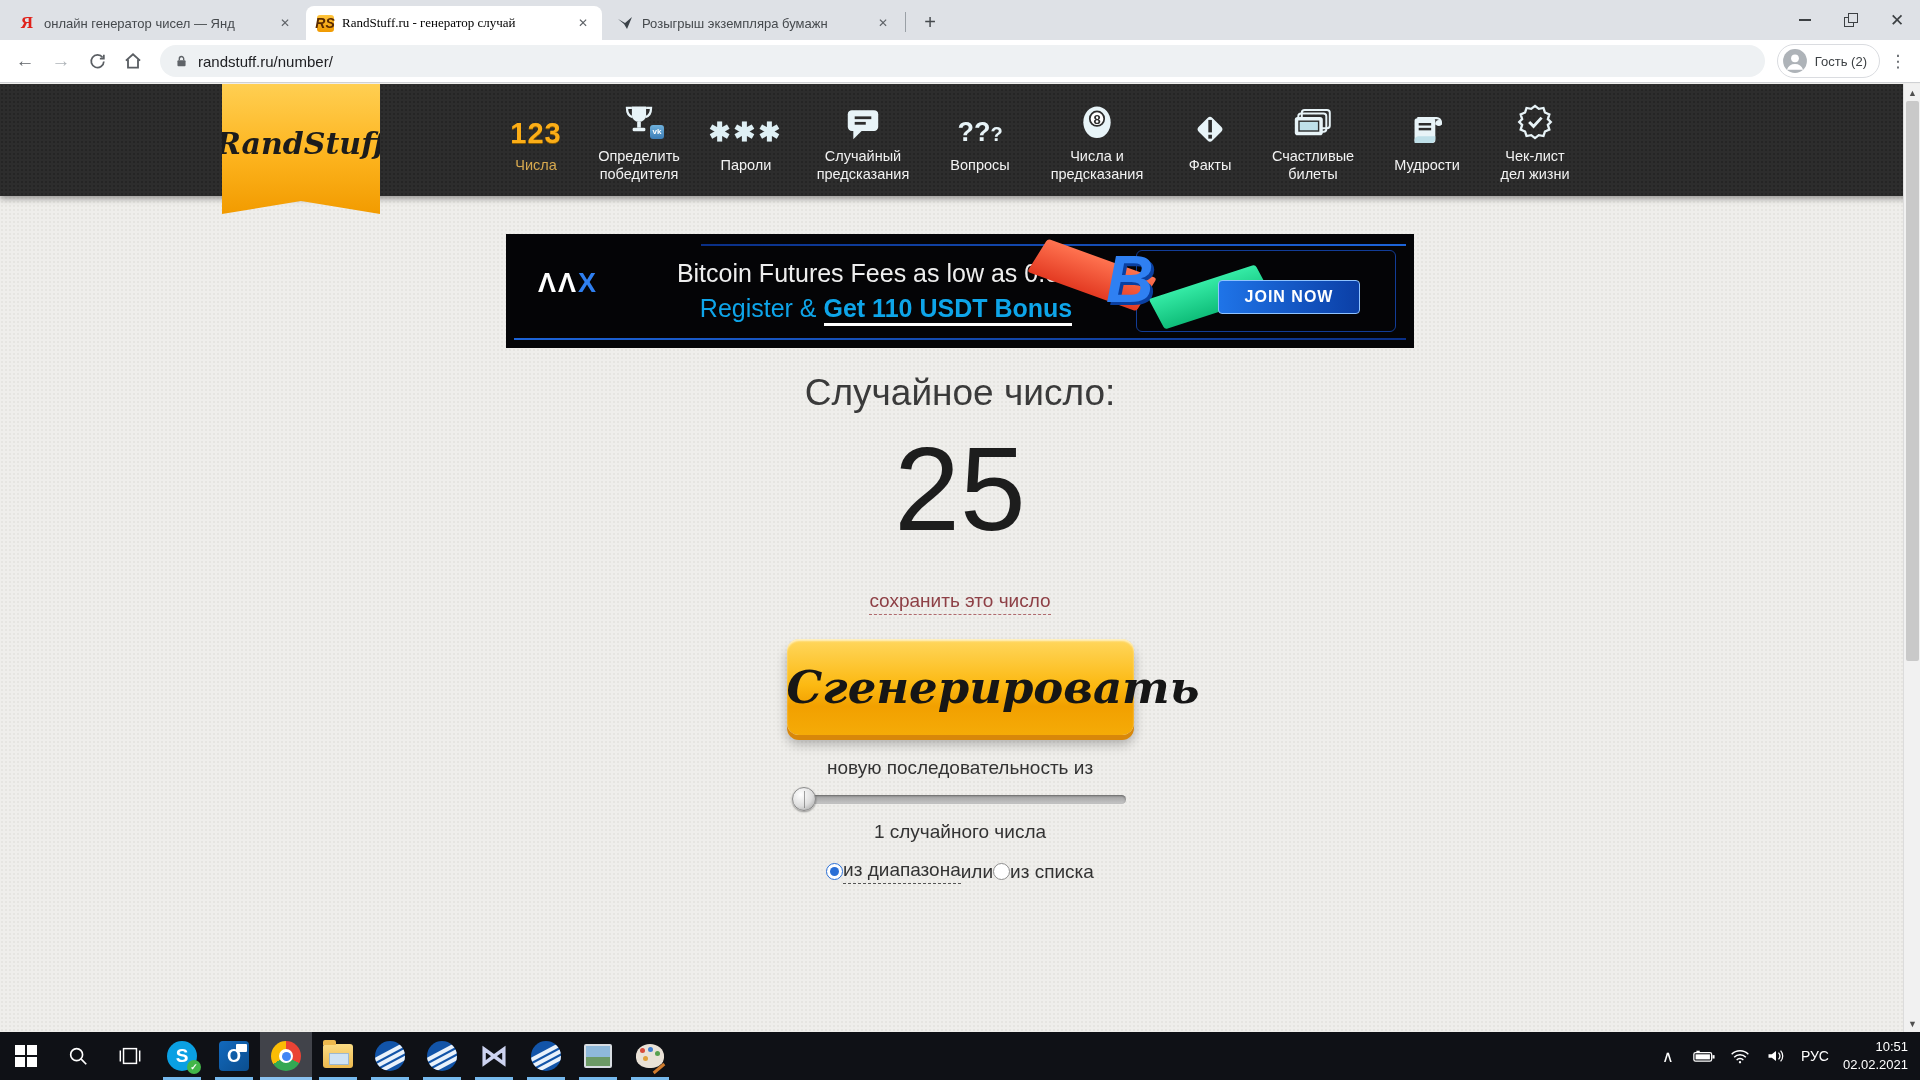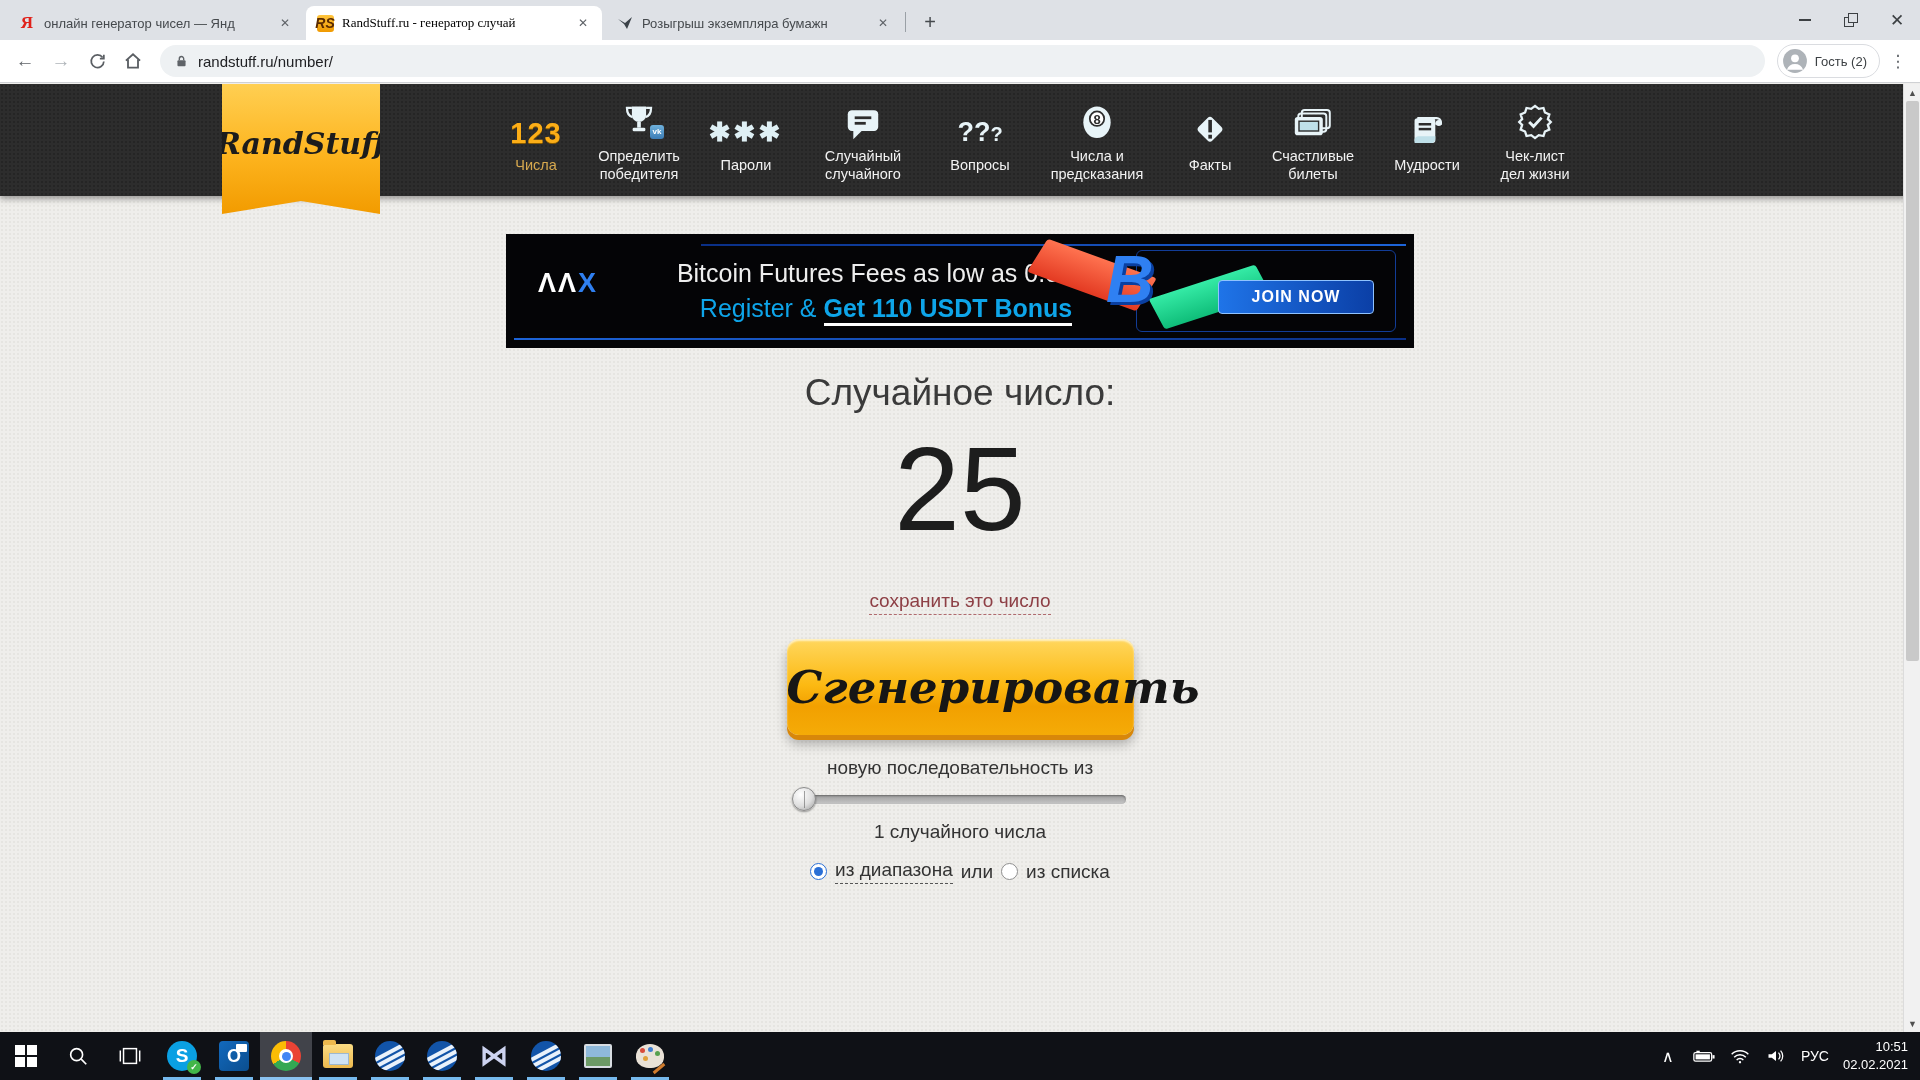--- a/index.html
+++ b/index.html
@@ -87,21 +87,21 @@
   .ad-brand i { font-style:normal; color:#2f7ff0; }
   .ad-line1 { position:absolute; left:120px; top:25px; width:520px; text-align:center; color:#eee; font-size:25px; }
   .ad-line2 { position:absolute; left:120px; top:60px; width:520px; text-align:center; color:#0ea5e9; font-size:25px; }
   .ad-line2 b { border-bottom:3px solid #fff; padding-bottom:1px; }
   .ad-bar-red { position:absolute; left:528px; top:22px; width:116px; height:38px; transform:rotate(20deg) skewX(-12deg);
                 background:linear-gradient(180deg,#ff7350,#e33a22); border-radius:3px; }
   .ad-btc { position:absolute; left:600px; top:12px; font-size:66px; font-weight:bold; font-style:italic; color:#2f80f2;
             text-shadow:3px 3px 0 #0a3fa0; line-height:1; }
   .ad-bar-green { position:absolute; left:648px; top:46px; width:112px; height:34px; transform:rotate(-18deg) skewX(10deg);
                   background:linear-gradient(180deg,#35eba6,#0fbd79); border-radius:3px; }
-  .ad-cta { position:absolute; left:712px; top:46px; width:156px; height:34px; border:1px solid #8fc3ff; border-radius:4px;
+  .ad-cta { position:absolute; left:712px; top:46px; width:142px; height:34px; border:1px solid #8fc3ff; border-radius:4px;
             background:linear-gradient(90deg,#1f74e8,#0b3fa6); color:#fff; font-weight:bold; font-size:16px;
             letter-spacing:1px; display:flex; align-items:center; justify-content:center; }
 
   
   .content { text-align:center; }
   .heading { margin-top:24px; font-size:37px; color:#3a3a3a; }
   .big-number { margin-top:16px; font-size:118px; line-height:1; color:#1d1d1d; }
   .save-link { display:inline-block; margin-top:42px; font-size:19px; color:#8e4046;
                border-bottom:1px dashed #b06a6e; padding-bottom:2px; }
   .gen-btn { display:block; margin:24px auto 16px; width:347px; height:96px; border:none; border-radius:12px;
@@ -110,21 +110,21 @@
              font-family:"DejaVu Serif",serif; font-style:italic; font-weight:bold; font-size:45px; color:#161616; }
   .seq-label { margin-top:22px; font-size:19px; color:#333; }
   .slider { position:relative; width:332px; height:24px; margin:8px auto 0; }
   .slider-track { position:absolute; left:0; right:0; top:8px; height:9px; border-radius:5px;
                   background:linear-gradient(180deg,#9e9e9e,#c6c6c6); box-shadow:inset 0 1px 2px rgba(0,0,0,.35); }
   .slider-handle { position:absolute; left:-2px; top:0; width:24px; height:24px; border-radius:50%;
                    background:radial-gradient(circle at 35% 30%, #ffffff, #dedede 55%, #9a9a9a 100%);
                    border:1px solid #8b8b8b; box-shadow:0 1px 2px rgba(0,0,0,.4); }
   .slider-handle::after { content:""; position:absolute; left:11px; top:3px; width:1px; height:17px; background:rgba(90,90,90,.55); }
   .count-label { margin-top:10px; font-size:19px; color:#333; }
-  .radio-row { margin-top:16px; font-size:19px; color:#333; display:flex; align-items:center; justify-content:center; gap:8px; }
+  .radio-row { margin-top:16px; font-size:19px; color:#333; display:flex; align-items:center; justify-content:center; gap:0; }
   .radio { width:17px; height:17px; border-radius:50%; border:1px solid #8f8f8f; background:#fff; position:relative; flex:none; }
   .radio.checked { border-color:#2a6fd6; }
   .radio.checked::after { content:""; position:absolute; left:3px; top:3px; width:9px; height:9px; border-radius:50%; background:#2a6fd6; }
   .dashed-link { border-bottom:1px dashed #555; padding-bottom:2px; }
   .range-row { margin-top:16px; font-size:19px; color:#333; display:flex; align-items:center; justify-content:center; gap:9px; }
   .range-input { width:100px; height:34px; border:1px solid #b5b5b5; border-radius:5px; background:#fff;
                  font-size:19px; color:#333; padding:0 9px; box-shadow:inset 0 1px 2px rgba(0,0,0,.08); font-family:inherit; }
 
   
   .taskbar { position:absolute; left:0; right:0; bottom:0; height:48px; background:#0f1116; display:flex; align-items:center; z-index:20; }
@@ -277,21 +277,21 @@
 
         <div class="nav-item w110">
           <div class="nav-icon">
             <svg width="36" height="34" viewBox="0 0 26 24">
               <rect x="2" y="2" width="22" height="15" rx="3" fill="#e8f4f8"></rect>
               <path d="M6 17 L6 23 L12 17 Z" fill="#e8f4f8"></path>
               <rect x="7" y="6.5" width="12" height="2" fill="#2d2d2d"></rect>
               <rect x="7" y="10.5" width="8" height="2" fill="#2d2d2d"></rect>
             </svg>
           </div>
-          <div class="nav-label">Случайный случайного</div>
+          <div class="nav-label">Случайный предсказания</div>
         </div>
 
         <div class="nav-item w70">
           <div class="nav-icon">
               <span class="icon-qqq"><span class="q1">?</span><span class="q2">?</span><span class="q3">?</span></span>
             </div>
           <div class="nav-label">Вопросы</div>
         </div>
 
         <div class="nav-item w110">

